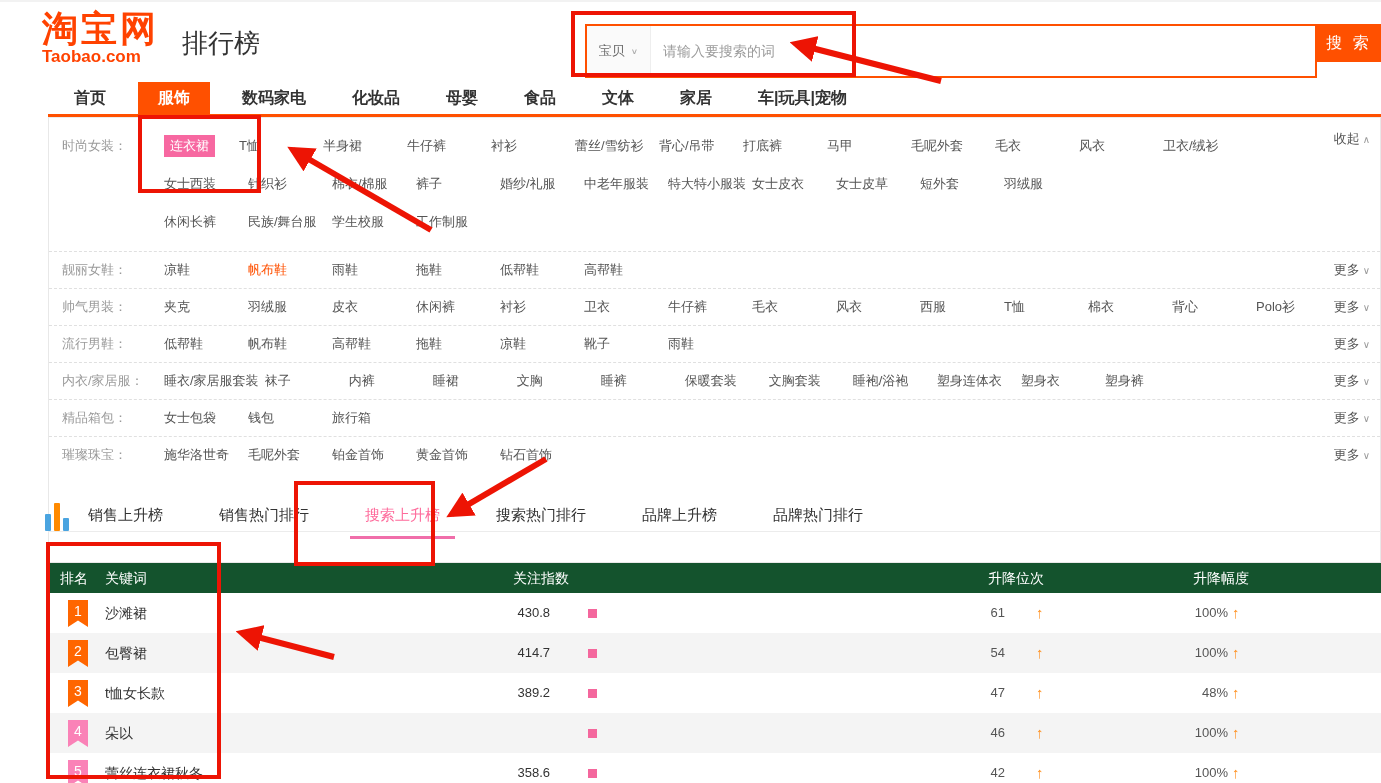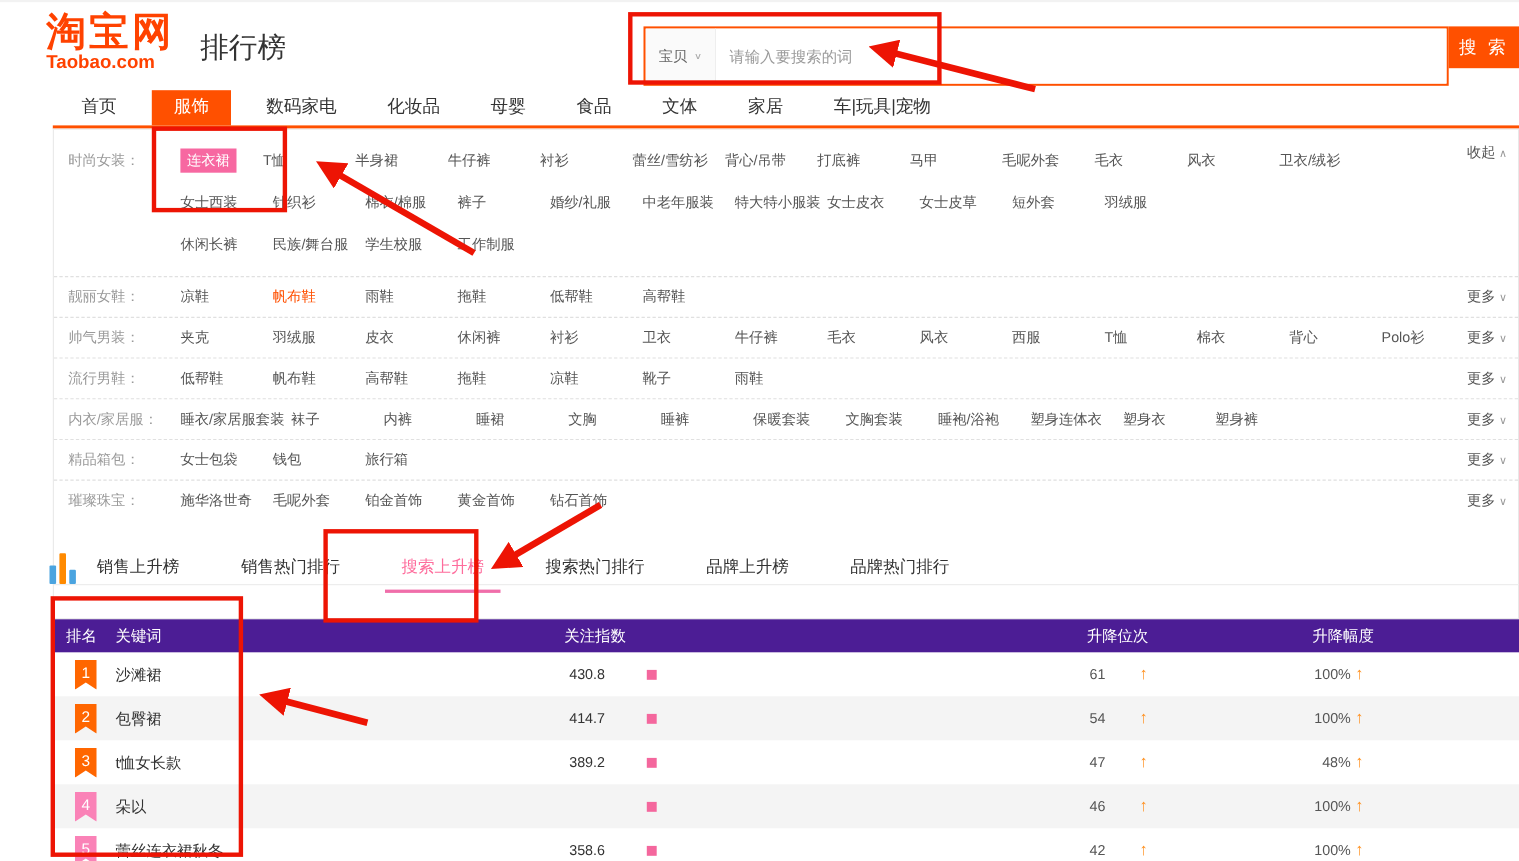--- a/index.html
+++ b/index.html
@@ -20,21 +20,21 @@
     align-items:center; justify-content:center; gap:6px; font-size:13px; color:#666; cursor:pointer; }
   .search-select .caret { font-size:10px; color:#aaa; transform:scaleY(.8); }
   .search-input { flex:1; border:none; outline:none; padding:0 12px; font-size:14px; color:#333;
     font-family:"Liberation Sans","DejaVu Sans",sans-serif; }
   .search-input::placeholder { color:#9c9c9c; }
   .search-btn { position:absolute; left:1317px; top:24px; width:64px; height:38px; background:#ff5000;
     color:#fff; border:none; font-size:16px; letter-spacing:3px; cursor:pointer;
     font-family:"Liberation Sans","DejaVu Sans",sans-serif; }
 
   
-  .nav { position:absolute; left:60px; top:82px; height:32px; display:flex; align-items:flex-end; }
+  .nav { position:absolute; left:60px; top:82px; height:32px; display:flex; align-items:flex-end;font-weight:bold; }
   .nav-item { font-size:16px; color:#333; padding:0 14px; margin-right:18px; height:32px;
     line-height:32px; cursor:pointer; white-space:nowrap; }
   .nav-item.active { background:#ff5000; color:#fff; padding:0 20px; }
   .nav-rule { position:absolute; left:48px; right:0; top:114px; height:3px; background:#ff5000; }
 
   
   .cat-panel { position:absolute; left:48px; top:117px; width:1333px; height:446px;
     border:1px solid #e8e8e8; border-top:1px solid #ececec; background:#fff; }
   .cat-row { position:relative; display:flex; height:37px; align-items:center;
     border-top:1px dashed #e0e0e0; }
@@ -58,21 +58,21 @@
   .chart-icon .b1 { height:17px; background:#4aa4e0; }
   .chart-icon .b2 { height:28px; background:#ff8a00; }
   .chart-icon .b3 { height:13px; background:#4aa4e0; }
   .tabs { position:absolute; left:88px; top:498px; height:34px; display:flex; align-items:center; gap:56px; }
   .tab { font-size:15px; color:#333; cursor:pointer; position:relative; white-space:nowrap; }
   .tab.active { color:#fe6c9c; }
   .tab.active::after { content:""; position:absolute; left:-15px; right:-15px; bottom:-14px; height:3px; background:#f06eaa; }
   .tabs-rule { position:absolute; left:48px; right:0; top:531px; height:1px; background:#ececec; }
 
   
-  .t-header { position:absolute; left:48px; right:0; top:563px; height:30px; background:#4c1d95; }
+  .t-header { position:absolute; left:48px; right:0; top:563px; height:30px; background:#14532d; }
   .t-header span { position:absolute; top:0; line-height:30px; font-size:14px; color:#fff; white-space:nowrap; }
   .th-0 { left:12px; } .th-1 { left:57px; } .th-2 { left:465px; } .th-3 { left:940px; } .th-4 { left:1145px; }
   .t-body { position:absolute; left:48px; right:0; top:593px; bottom:0; }
   .t-row { position:relative; height:40px; }
   .t-row.stripe { background:#f4f4f4; }
   .badge { position:absolute; left:20px; top:7px; width:20px; height:27px; color:#fff; font-size:14px;
     text-align:center; line-height:22px; clip-path:polygon(0 0,100% 0,100% 100%,50% 76%,0 100%); }
   .badge.orange { background:#ff6600; }
   .badge.pink { background:#fa82b7; }
   .t-kw { position:absolute; left:57px; top:0; line-height:40px; font-size:14px; color:#333; cursor:pointer; white-space:nowrap; }

